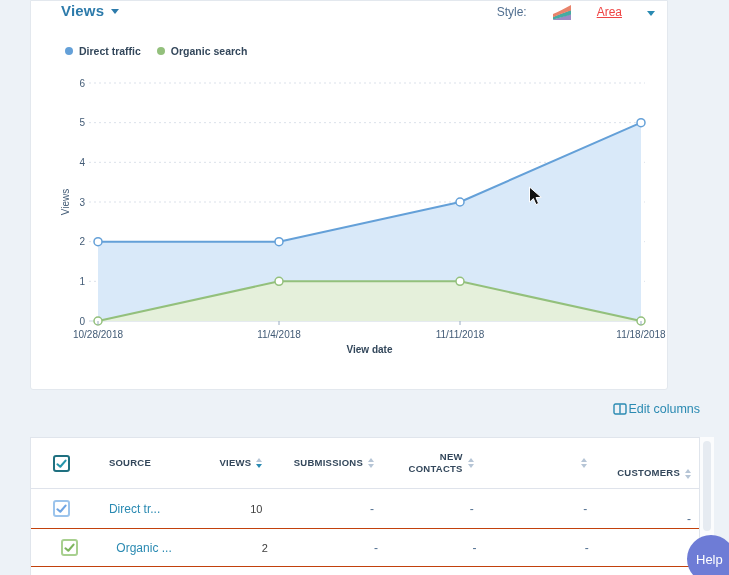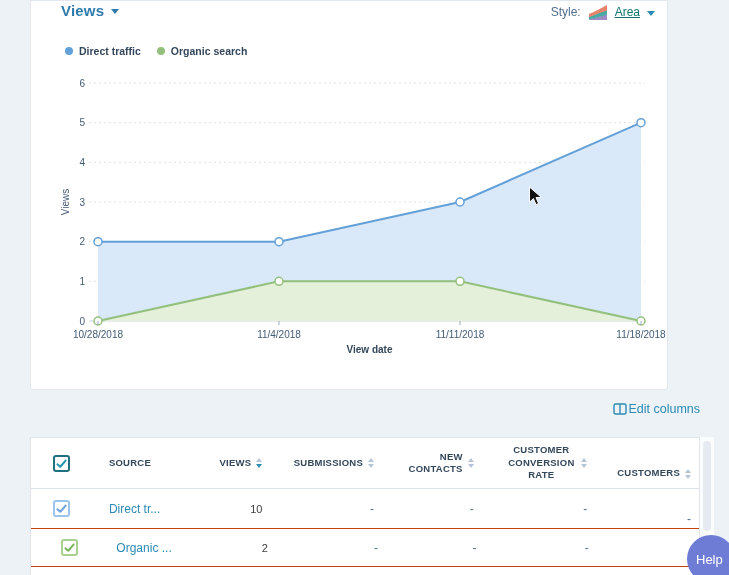--- a/index.html
+++ b/index.html
@@ -21,24 +21,24 @@
   }
   .card-title .t {
     font-size:15px; font-weight:bold; color:#2d7bab; letter-spacing:.2px;
   }
   .caret-down {
     width:0; height:0; border-left:4px solid transparent; border-right:4px solid transparent;
     border-top:5px solid #2d7bab; margin-top:2px;
   }
   .style-ctl {
     position:absolute; right:12px; top:3px;
-    display:flex; align-items:center; gap:7px; cursor:pointer;
+    display:flex; align-items:center; gap:25px; cursor:pointer;
   }
   .style-ctl .lbl { font-size:12px; color:#516f90; }
-  .style-ctl .val { font-size:12px; color:#0f766e;text-decoration:underline; }
+  .style-ctl .val { font-size:12px; color:#ef4444;text-decoration:underline; }
   .style-ctl .caret-down { border-top-color:#2a8ab2; }
   .legend {
     position:absolute; left:34px; top:44px;
     display:flex; align-items:flex-start; gap:16px;
   }
   .legend-item { display:flex; align-items:center; gap:6px; cursor:pointer; }
   .legend-dot { width:8px; height:8px; border-radius:50%; }
   .legend-label { font-size:10.5px; font-weight:bold; color:#33475b; }
   #chart-svg { position:absolute; left:0; top:0; }
   #chart-svg text { font-family:"Liberation Sans", sans-serif; }
@@ -214,21 +214,20 @@
         </span>
     </div>
     <div class="cell c-newc">
       <span class="hlabel wrap-r">NEW CONTACTS</span>
       <span class="sort">
           <span class="tri-up"></span>
           <span class="tri-down"></span>
         </span>
     </div>
     <div class="cell c-ccr">
-      <span class="hlabel wrap-c">CUSTOMER CONVERSION RATE</span>
       <span class="sort">
           <span class="tri-up"></span>
           <span class="tri-down"></span>
         </span>
     </div>
     <div class="cell c-cust">
       <span class="hlabel">CUSTOMERS</span>
       <span class="sort">
           <span class="tri-up"></span>
           <span class="tri-down"></span>

